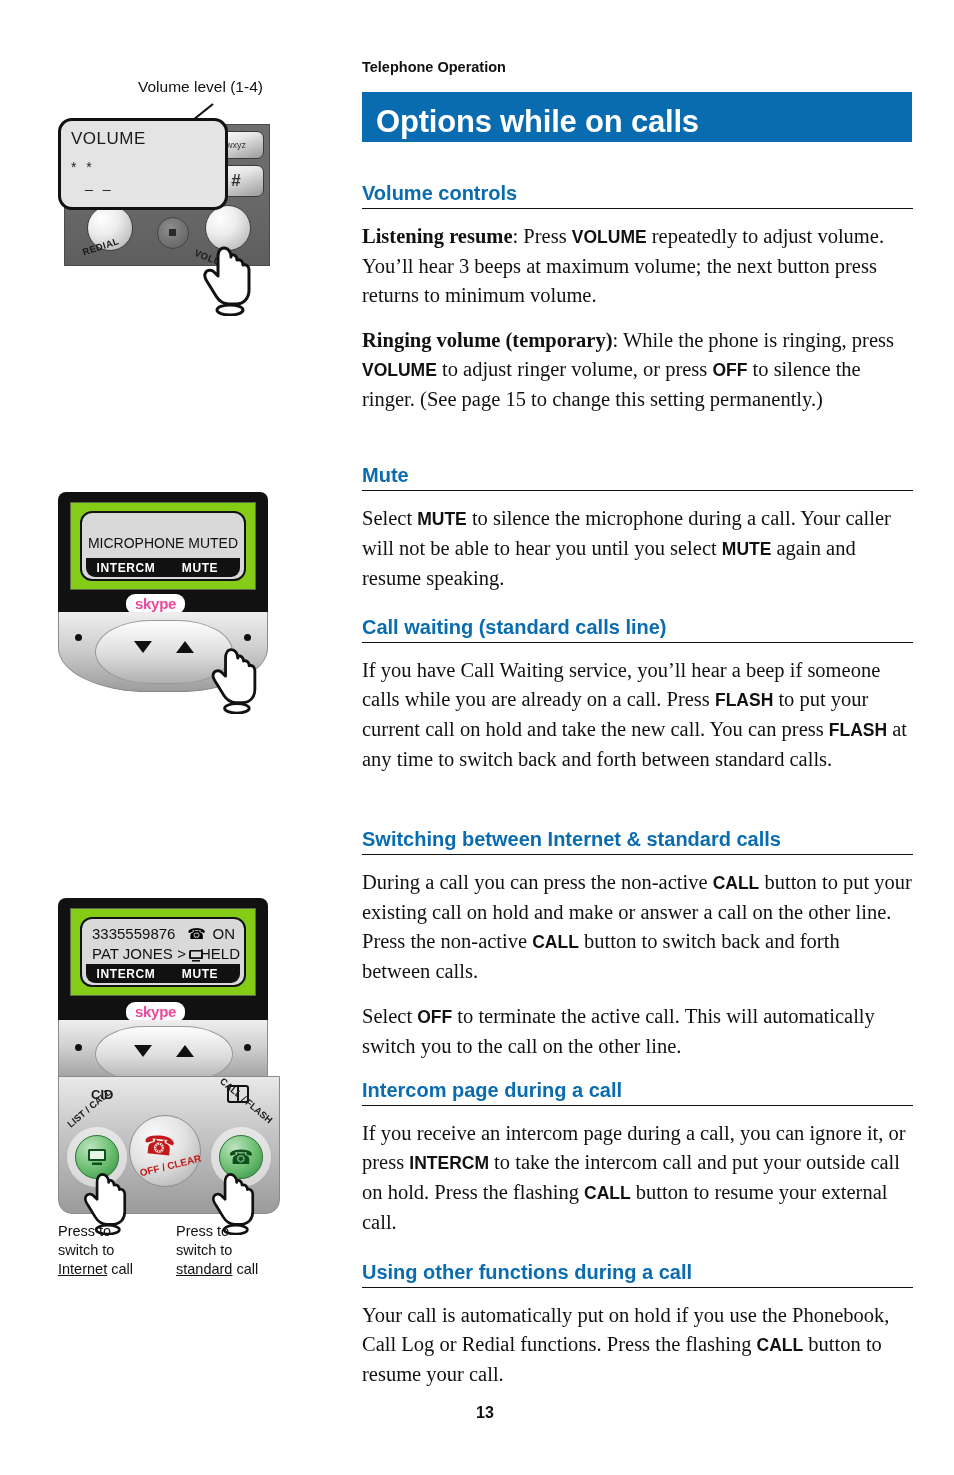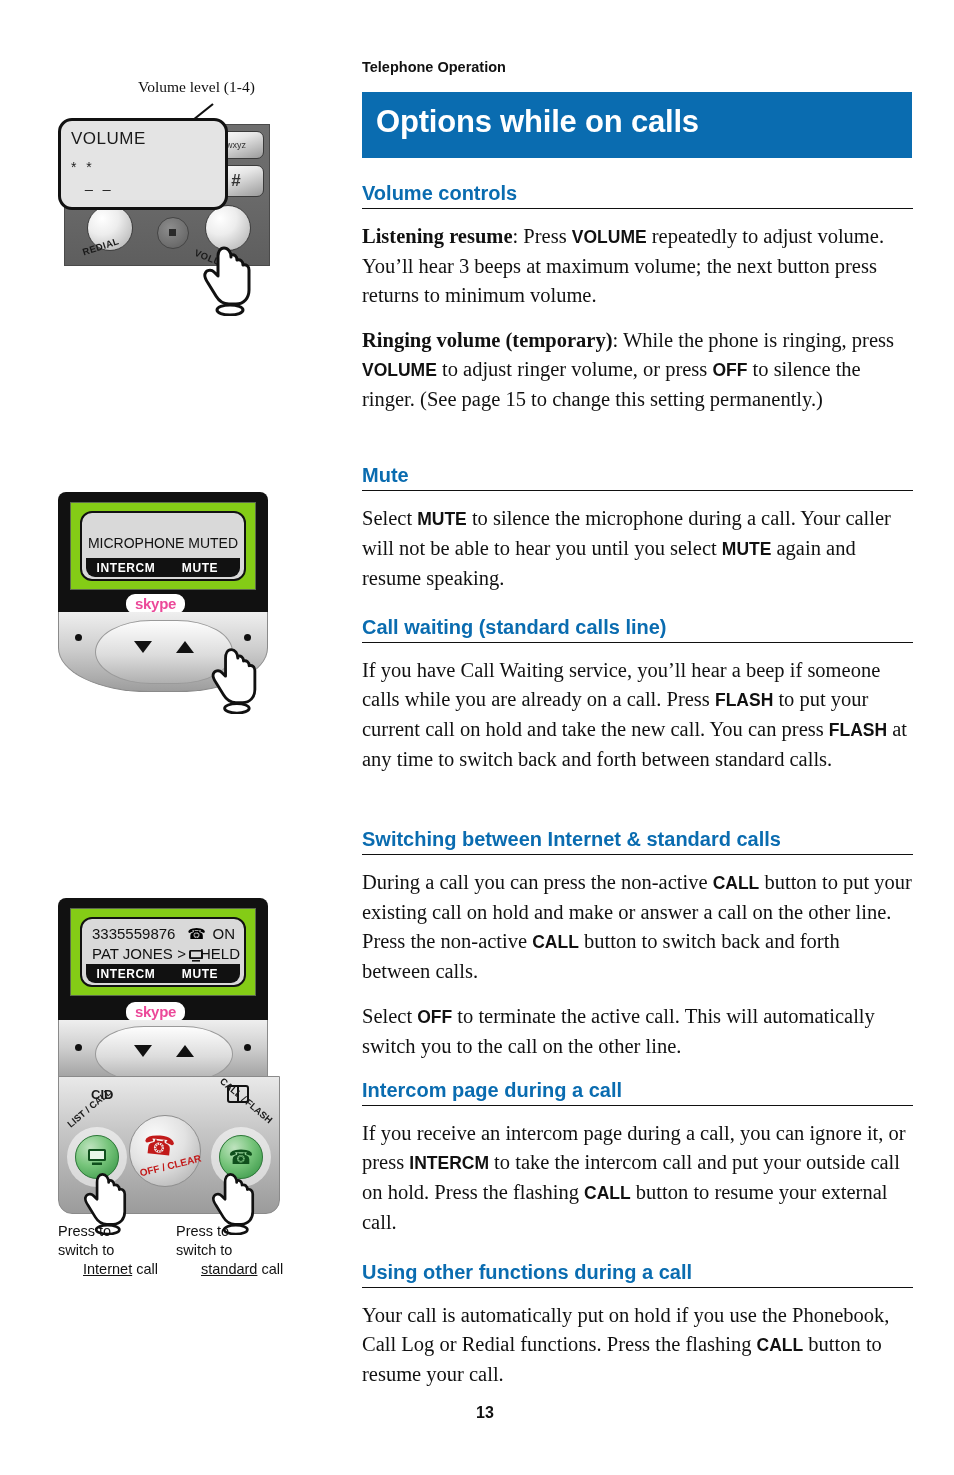--- a/index.html
+++ b/index.html
@@ -16,21 +16,21 @@
   }
   .page { position: absolute; inset: 0; }
 
   
   .figcol { position: absolute; left: 0; top: 0; width: 340px; height: 1475px; }
 
   
   .fig1 { position: absolute; left: 58px; top: 72px; width: 225px; height: 240px; }
   .fig1 .callout-label {
     position: absolute; left: 80px; top: 6px;
-    font-family: Liberation Serif, serif;
+    font-family: Liberation Sans, sans-serif;
     font-size: 15.5px; color: #111; white-space: nowrap;
   }
   .fig1 .leader {
     position: absolute; left: 33px; top: 30px; width: 130px; height: 78px;
     overflow: visible;
   }
   .phonebody1 {
     position: absolute; left: 6px; top: 52px; width: 204px; height: 140px;
     background: linear-gradient(180deg,#6e6e6e 0%, #6a6a6a 50%, #5e5e5e 100%);
     border: 1px solid #4a4a4a;
@@ -214,28 +214,28 @@
     position: absolute;
     font-family: "Liberation Sans", sans-serif;
     font-size: 13px; font-weight: bold; color: #1a1a1a;
   }
   .captions {
     position: absolute; left: 58px; top: 1222px; width: 250px;
     font-family: "Liberation Sans", sans-serif;
     font-size: 14.5px; color: #111; line-height: 19px;
   }
   .cap-col { position: absolute; top: 0; }
-  .cap-col u { text-decoration: underline; margin-left: 25px; }
+  .cap-col u { text-decoration: underline; }
   .runhead {
     position: absolute; left: 362px; top: 59px;
     font-family: "Liberation Sans", sans-serif;
     font-size: 14.5px; font-weight: bold; color: #111;
   }
   .banner {
-    position: absolute; left: 362px; top: 92px; width: 550px; height: 66px;
+    position: absolute; left: 362px; top: 92px; width: 550px; height: 50px;
     background: #0a6cb0;
   }
   .banner span {
     position: absolute; left: 14px; top: 12px;
     font-family: "Liberation Sans", sans-serif;
     font-size: 31px; font-weight: bold; color: #ffffff;
     letter-spacing: -.2px;
   }
   h2.sec {
     margin: 0;

